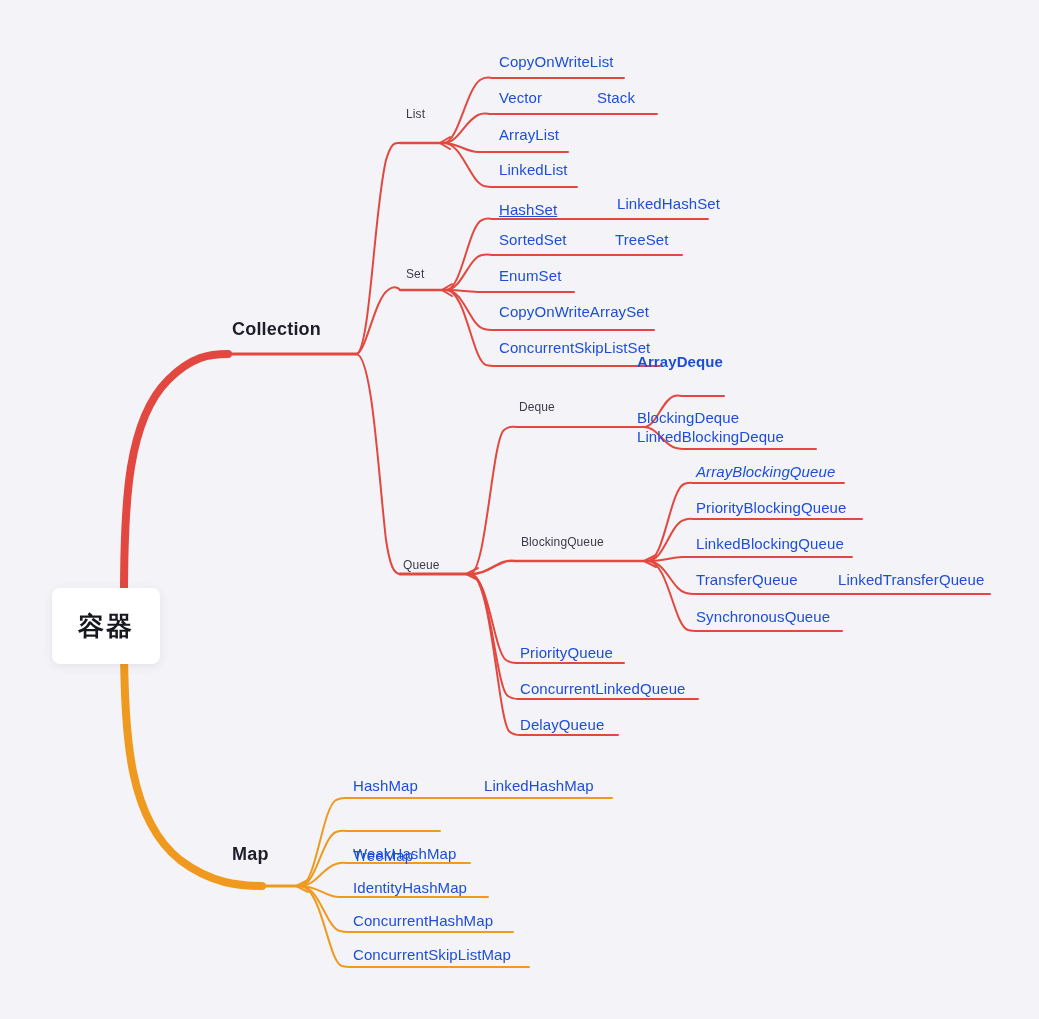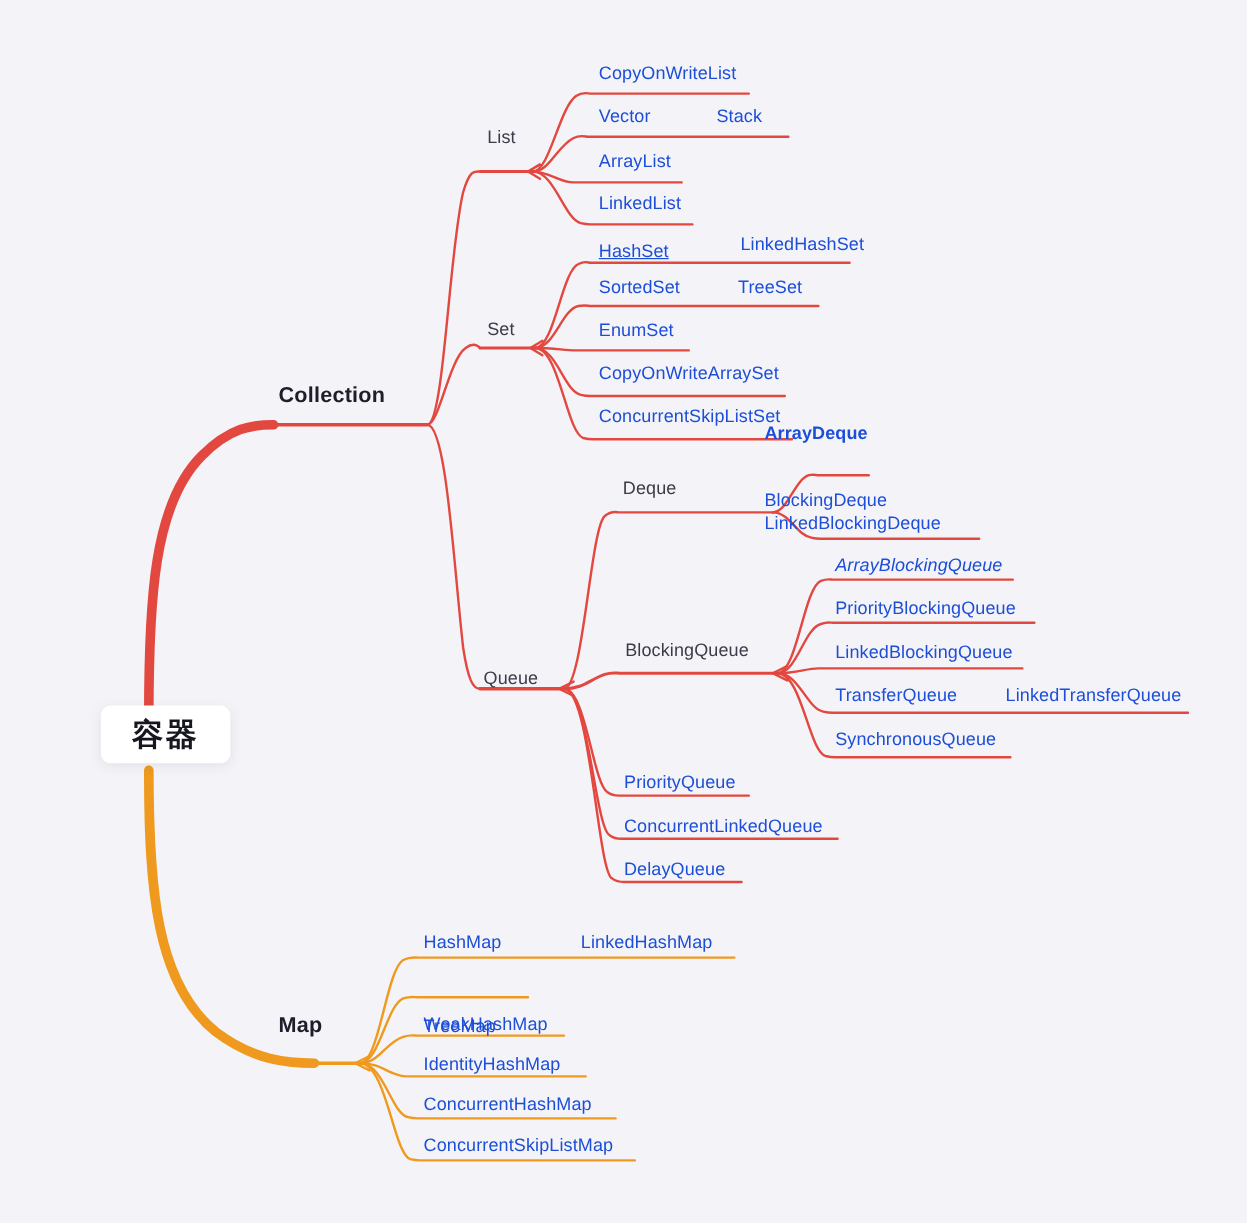--- a/index.html
+++ b/index.html
@@ -32,21 +32,21 @@
     line-height: 19px;
     letter-spacing: .1px;
   }
   .node.branch-label {
     font-weight: bold;
     font-size: 18px;
     color: #1d1d2b;
     letter-spacing: .2px;
   }
   .node.mid-label {
-    font-size: 15px;
+    font-size: 12px;
     color: #3b3b49;
   }
   .node.two-line {
     line-height: 19px;
   }
   .root-node {
     position: absolute;
     background: #ffffff;
     border-radius: 8px;
     box-shadow: 0 2px 10px rgba(60,60,90,.10);
@@ -114,21 +114,21 @@
       <path d="M300,886 C322,886 328,962 342,966 C346,967 348,967 350,967 L529,967" stroke="#ef9a1e" stroke-width="2"></path>
 
       <path d="M452,284 L442,290 L452,296" stroke="#e2483f" stroke-width="2"></path>
       <path d="M450,137 L440,143 L450,149" stroke="#e2483f" stroke-width="2"></path>
       <path d="M478,568 L466,574 L478,580" stroke="#e2483f" stroke-width="2"></path>
       <path d="M656,555 L644,561 L656,567" stroke="#e2483f" stroke-width="2"></path>
       <path d="M308,880 L296,886 L308,892" stroke="#ef9a1e" stroke-width="2"></path>
     </g>
   </svg>
 
-  <div class="root-node" style="left:52px; top:588px; width:108px; height:48px;margin-left:32px;">容器</div>
+  <div class="root-node" style="left:52px; top:588px; width:108px; height:76px;">容器</div>
 
   <div class="node branch-label" style="left:232px; top:320px;">Collection</div>
   <div class="node branch-label" style="left:232px; top:845px;">Map</div>
 
   <div class="node mid-label" style="left:406px; top:105px;">List</div>
   <div class="node mid-label" style="left:406px; top:265px;">Set</div>
   <div class="node mid-label" style="left:403px; top:556px;">Queue</div>
   <div class="node mid-label" style="left:519px; top:398px;">Deque</div>
   <div class="node mid-label" style="left:521px; top:533px;">BlockingQueue</div>
 

